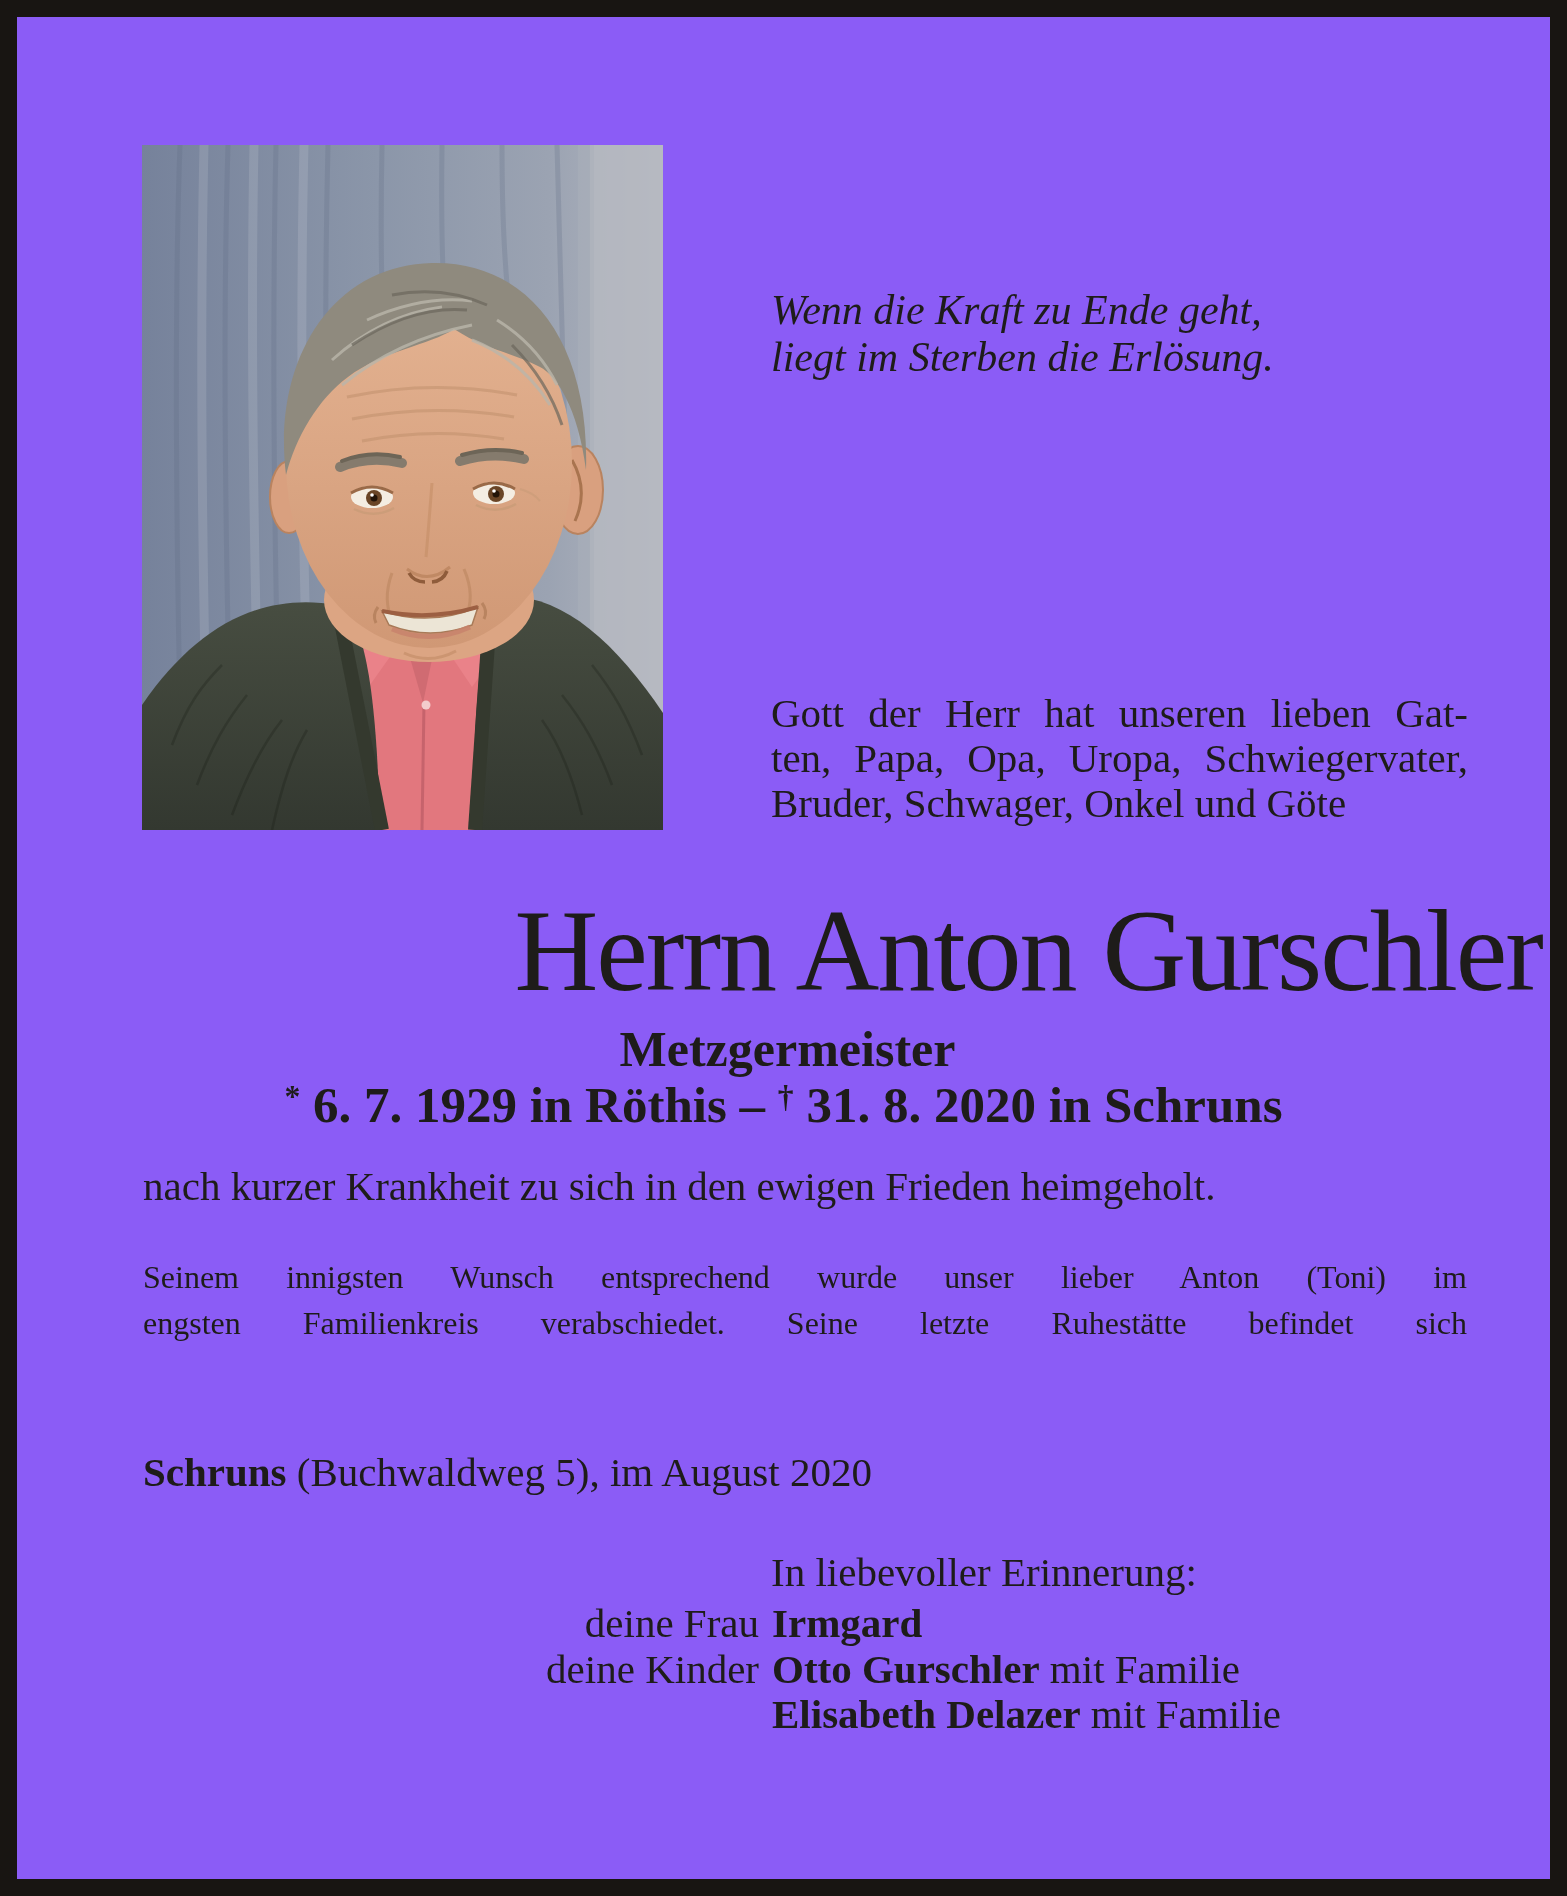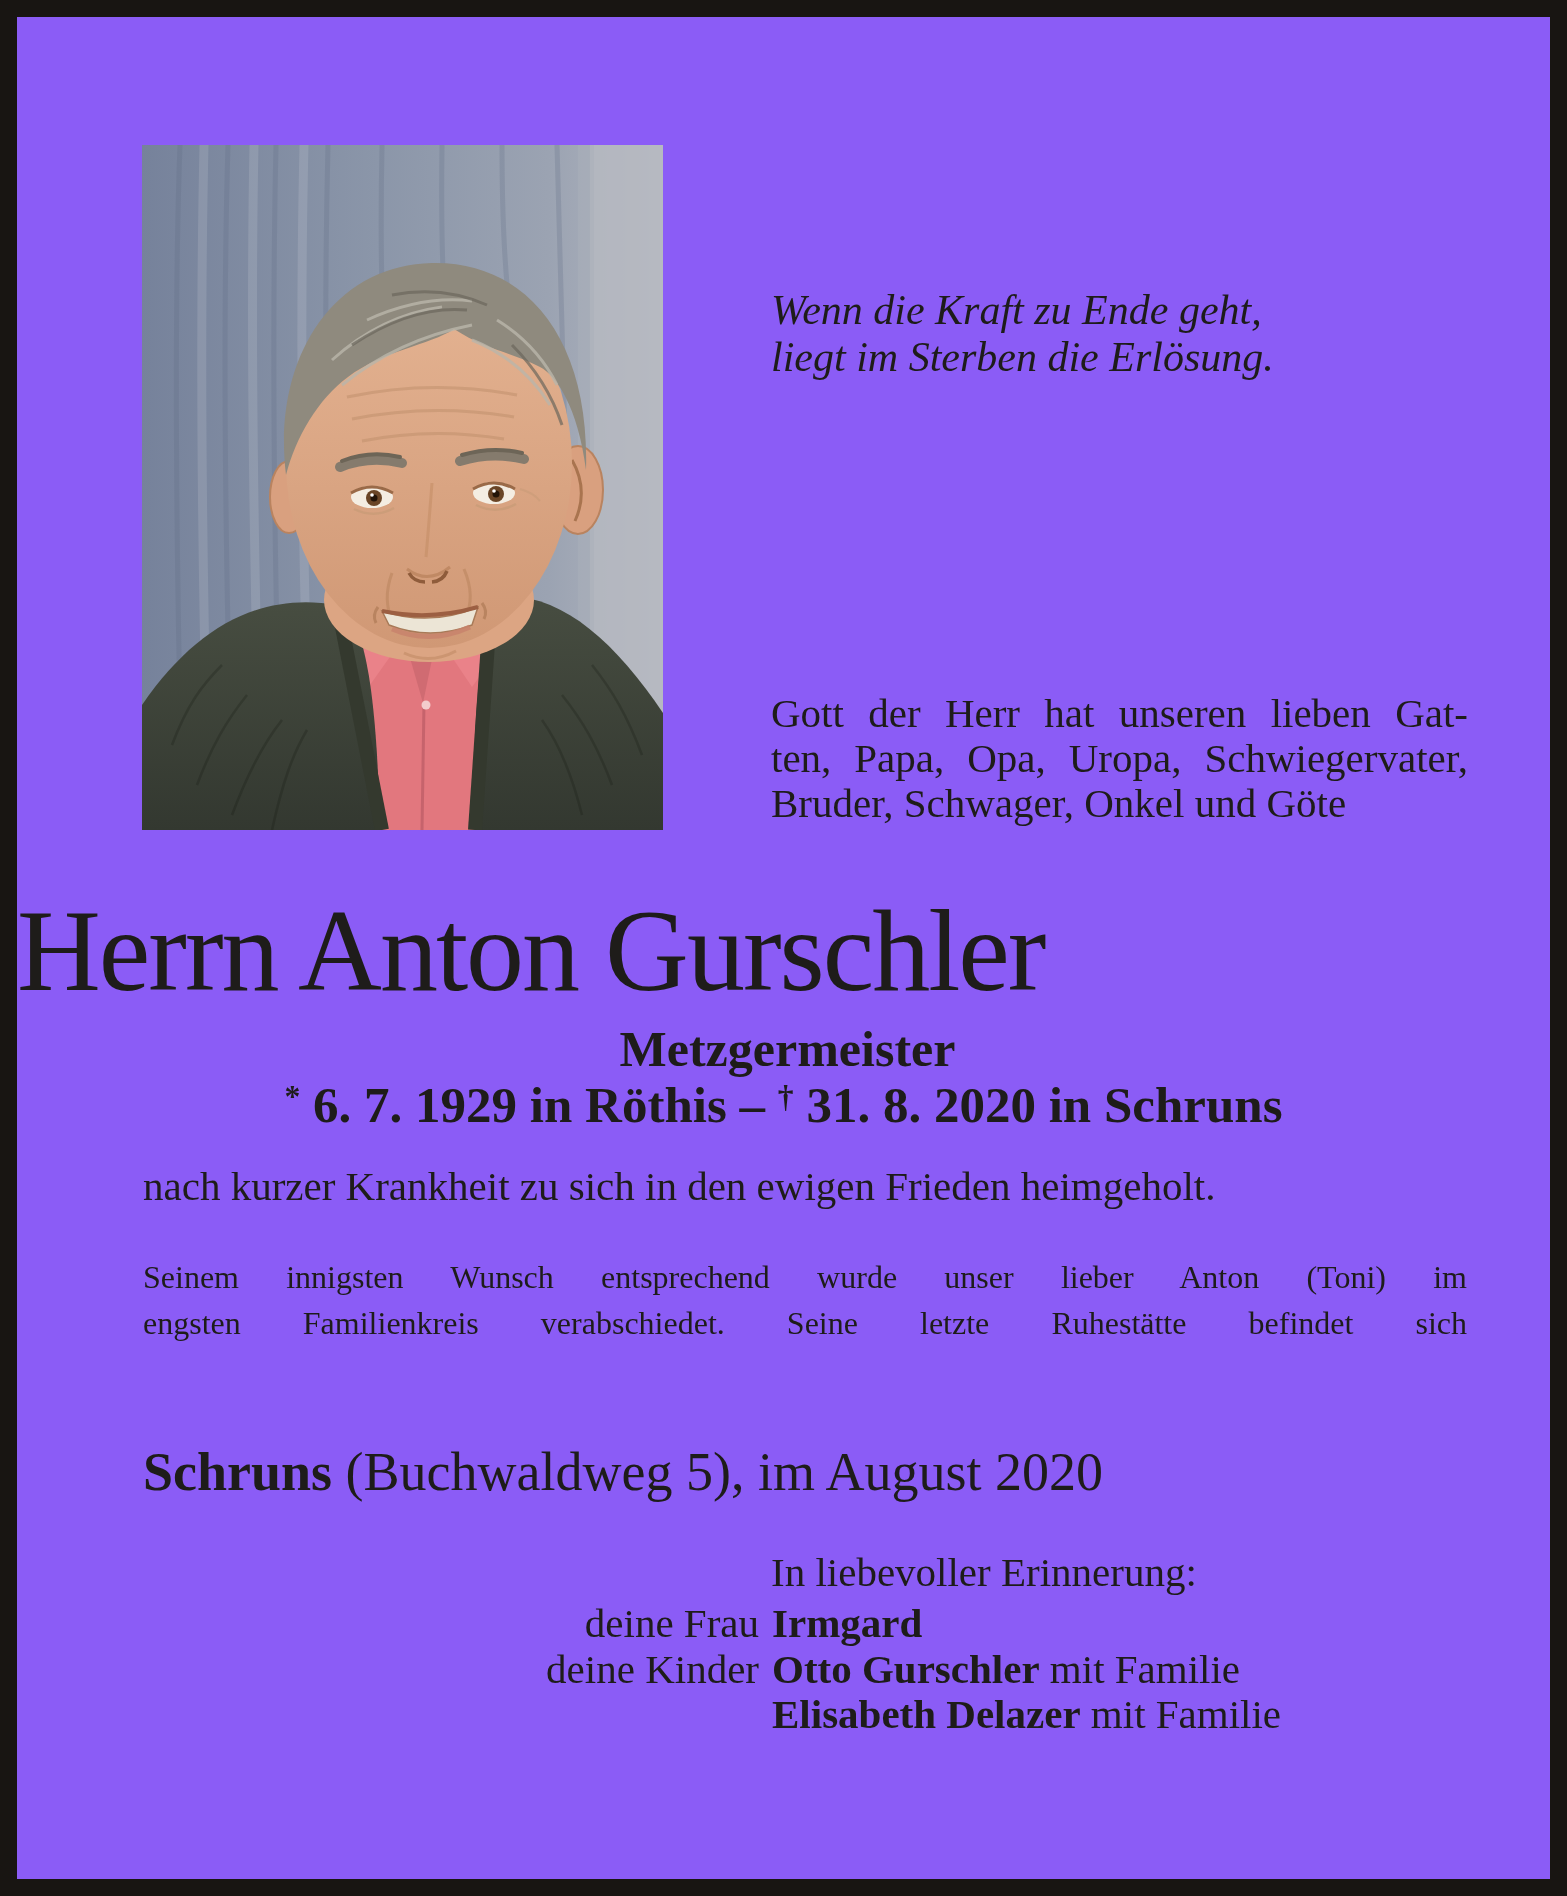--- a/index.html
+++ b/index.html
@@ -46,21 +46,21 @@
   }
   .just {
     text-align: justify;
     text-align-last: justify;
   }
   .deceased-title {
     position: absolute;
     left: 0;
     right: 8px;
     top: 874px;
-    text-align: left;
+    text-align: right;
     font-size: 116px;
     line-height: 120px;
     letter-spacing: -2px;
     font-weight: normal;
     margin: 0;
   }
   .profession {
     position: absolute;
     left: 8px;
     right: 0;
@@ -96,21 +96,21 @@
     left: 126px;
     top: 1238px;
     width: 1324px;
     font-size: 32px;
     line-height: 45.5px;
   }
   .dateline {
     position: absolute;
     left: 126px;
     top: 1432px;
-    font-size: 54px;
+    font-size: 41px;
     line-height: 46px;
   }
   .bold { font-weight: bold; }
   .memorial-heading {
     position: absolute;
     left: 754px;
     top: 1532px;
     font-size: 41px;
     line-height: 46px;
   }

